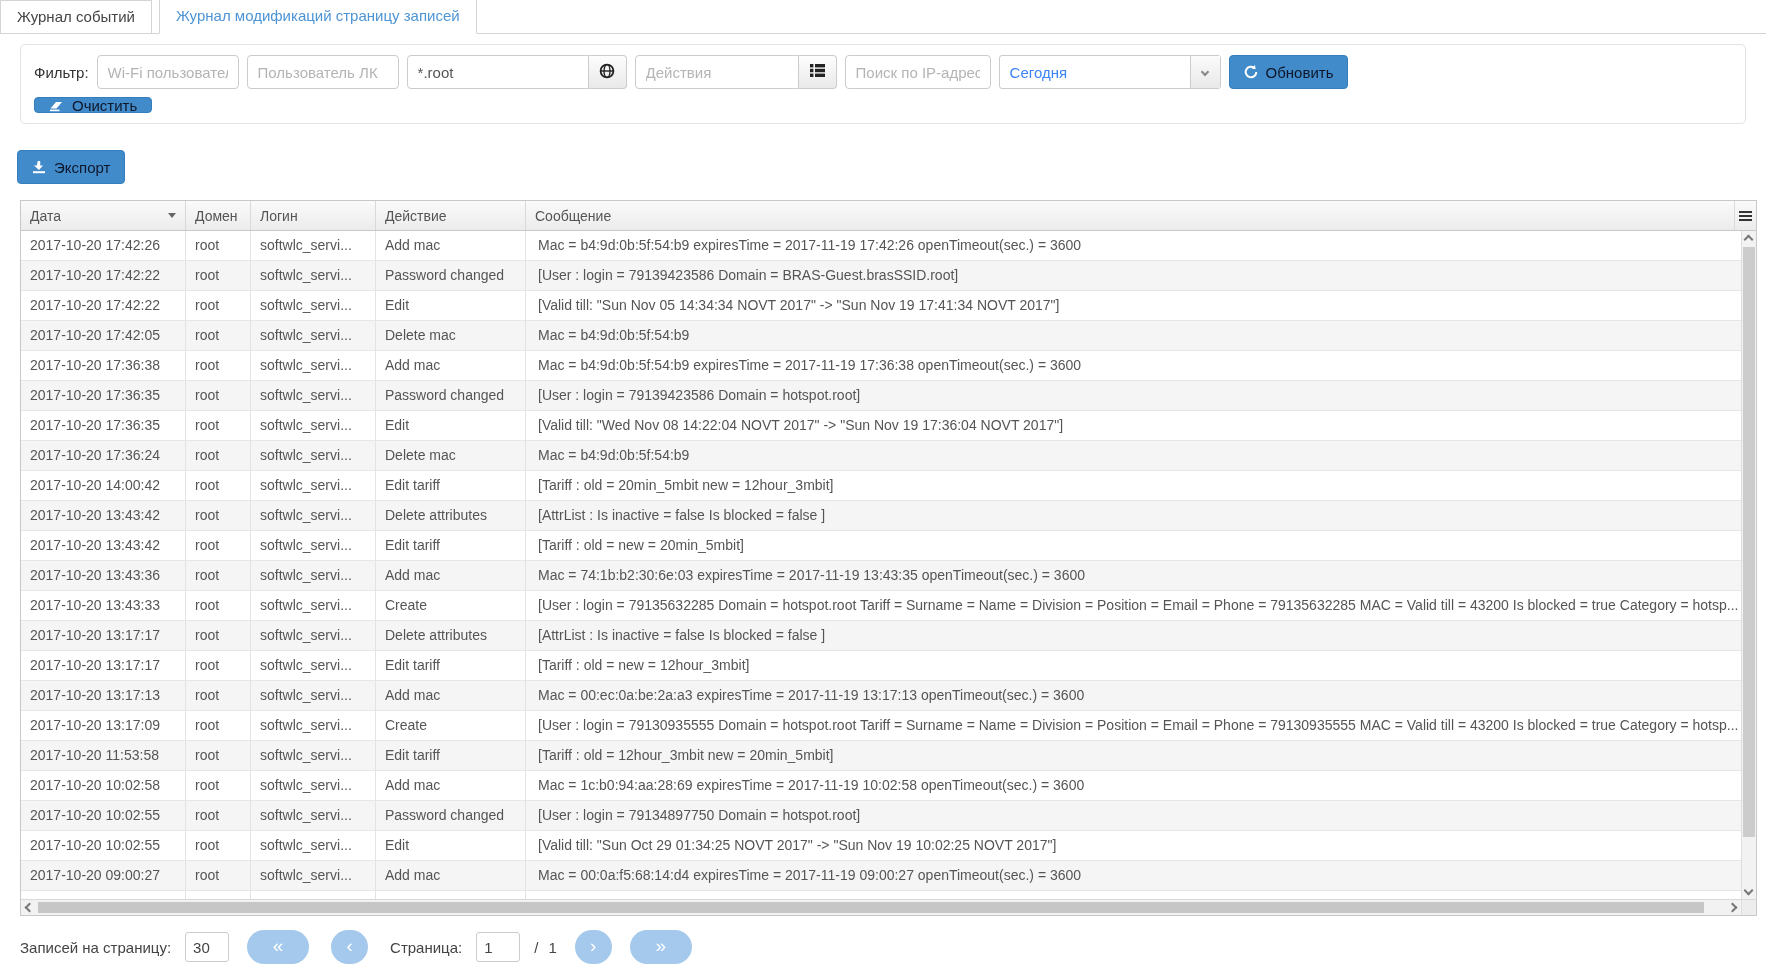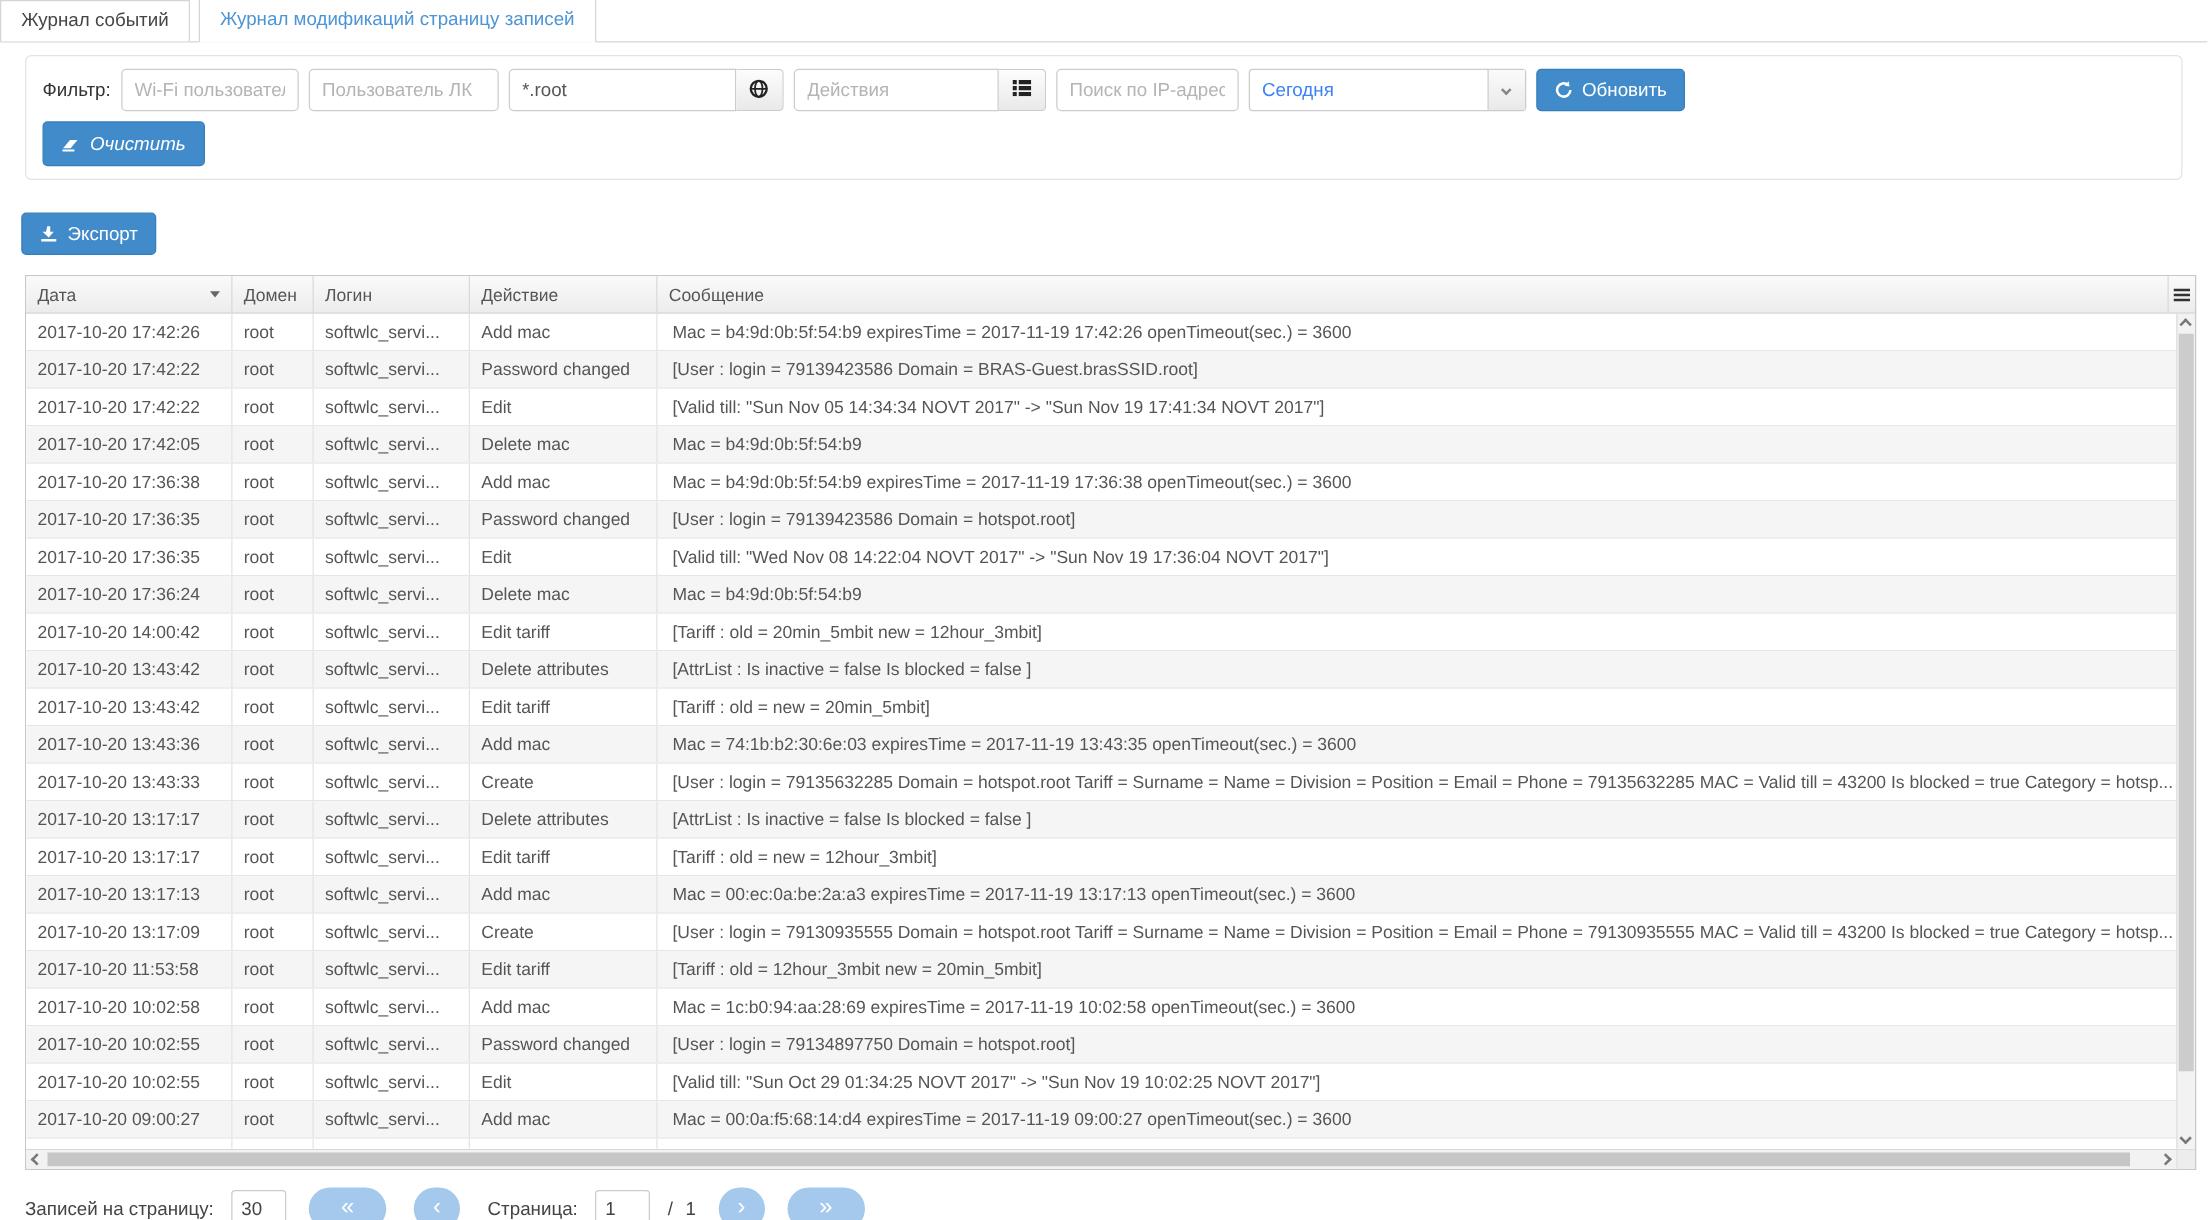--- a/index.html
+++ b/index.html
@@ -25,25 +25,25 @@
   .addon-btn { width: 38px; height: 34px; border: 1px solid #ccc; border-left: none; border-radius: 0 4px 4px 0;
                background: linear-gradient(#fdfdfd, #e9e9e9); display: flex; align-items: center; justify-content: center; cursor: pointer; }
   .gap8 { margin-left: 8px; }
   .w-wifi { width: 142px; } .w-lk { width: 152px; } .w-domain { width: 182px; }
   .w-actions { width: 164px; } .w-ip { width: 146px; } .w-msg { width: 258px; margin-left: 48px; }
   .select { width: 222px; height: 34px; border: 1px solid #ccc; border-radius: 3px; display: flex;
             align-items: center; background: #fff; cursor: pointer; }
   .select-value { flex: 1; padding: 0 10px; font-size: 15px; color: #3b82f6; }
   .select-addon { width: 30px; align-self: stretch; border-left: 1px solid #ccc;
                   background: linear-gradient(#fbfbfb, #e9e9e9); display: flex; align-items: center; justify-content: center; }
-  .btn { height: 34px; border-radius: 4px; border: 1px solid #357ebd; background: #428bca; color: #ffffff;
+  .btn { height: 34px; border-radius: 4px; border: 1px solid #357ebd; background: #428bca; color: #0f172a;
          font-size: 15px; font-family: inherit; padding: 0 14px; display: inline-flex; align-items: center; gap: 8px; cursor: pointer; white-space: nowrap; }
   .btn svg { display: block; }
   .row2 { margin-top: 8px; }
-  .btn-clear { height: 36px; font-style: italic; }
+  .btn-clear { height: 16px; }
 
   
   .export-wrap { margin: 26px 0 0 17px; }
 
   
   .grid { margin: 16px 0 0 20px; width: 1737px; border: 1px solid #c8c8c8; }
   .thead { display: flex; height: 30px; background: linear-gradient(#fafafa, #ececec); border-bottom: 1px solid #c8c8c8; }
   .th { display: flex; align-items: center; padding: 0 9px; border-right: 1px solid #d9d9d9;
         color: #555; font-size: 14px; cursor: pointer; overflow: hidden; white-space: nowrap; }
   .c-date { width: 165px; } .c-domain { width: 65px; } .c-login { width: 125px; }

